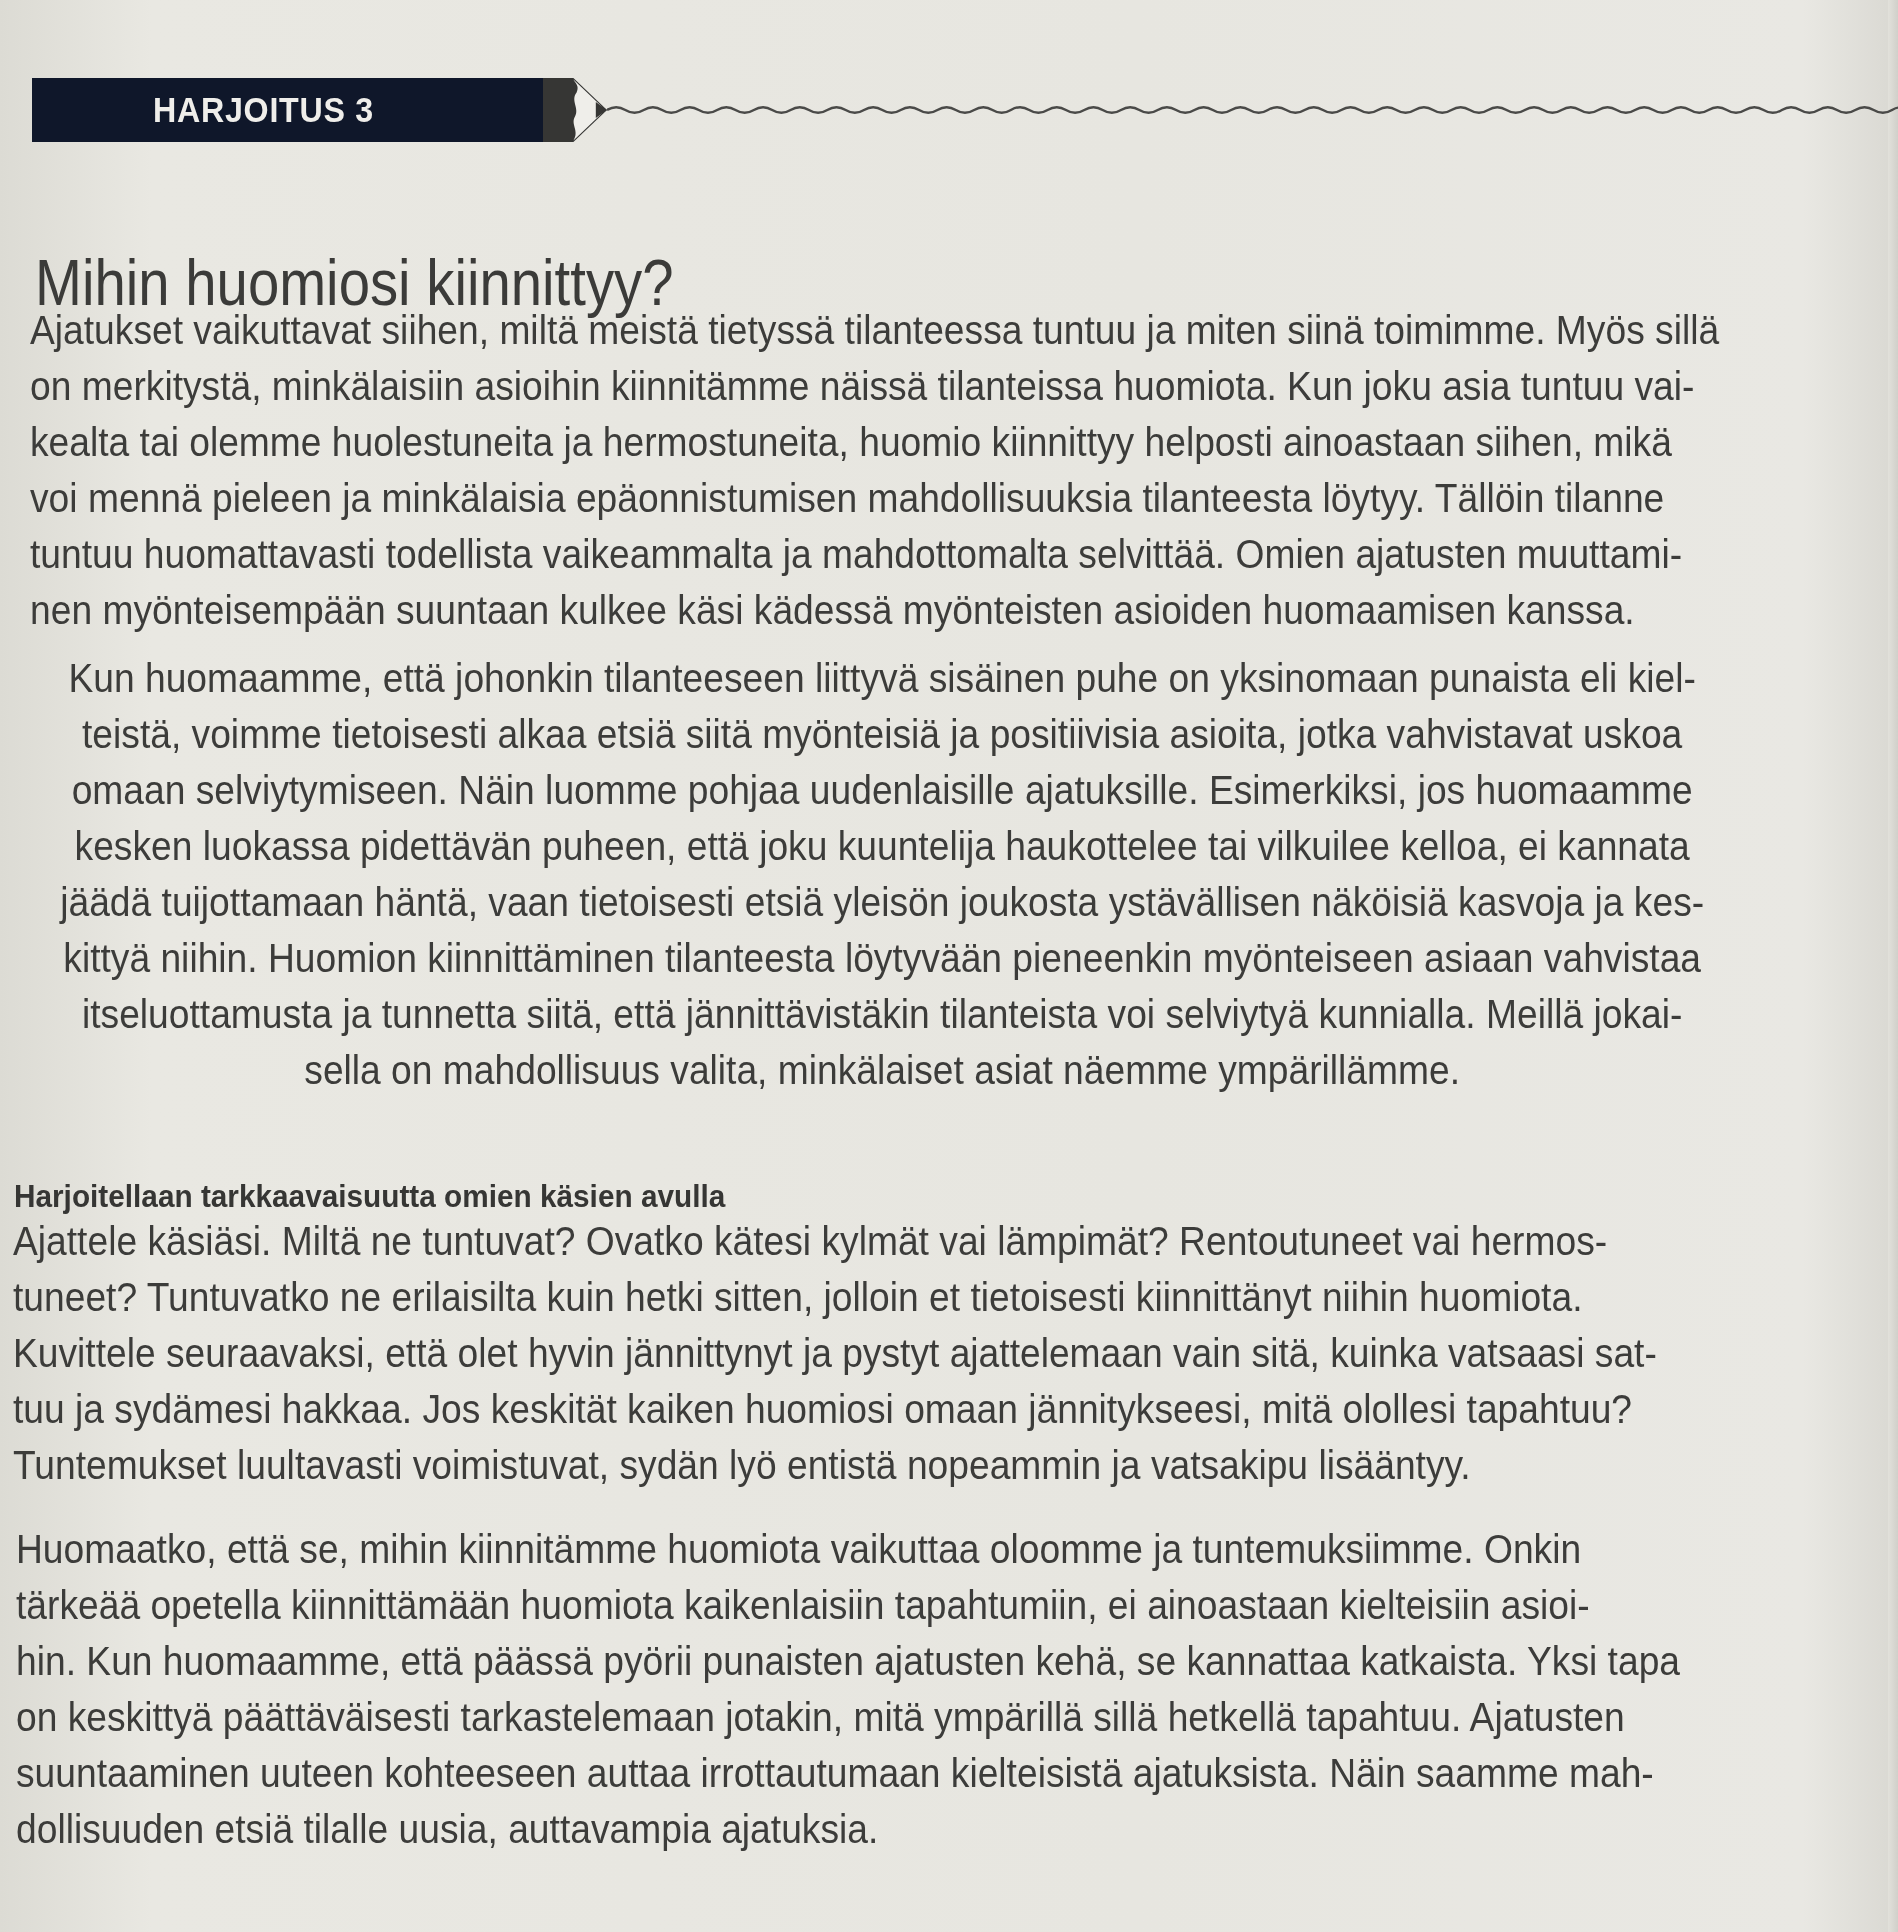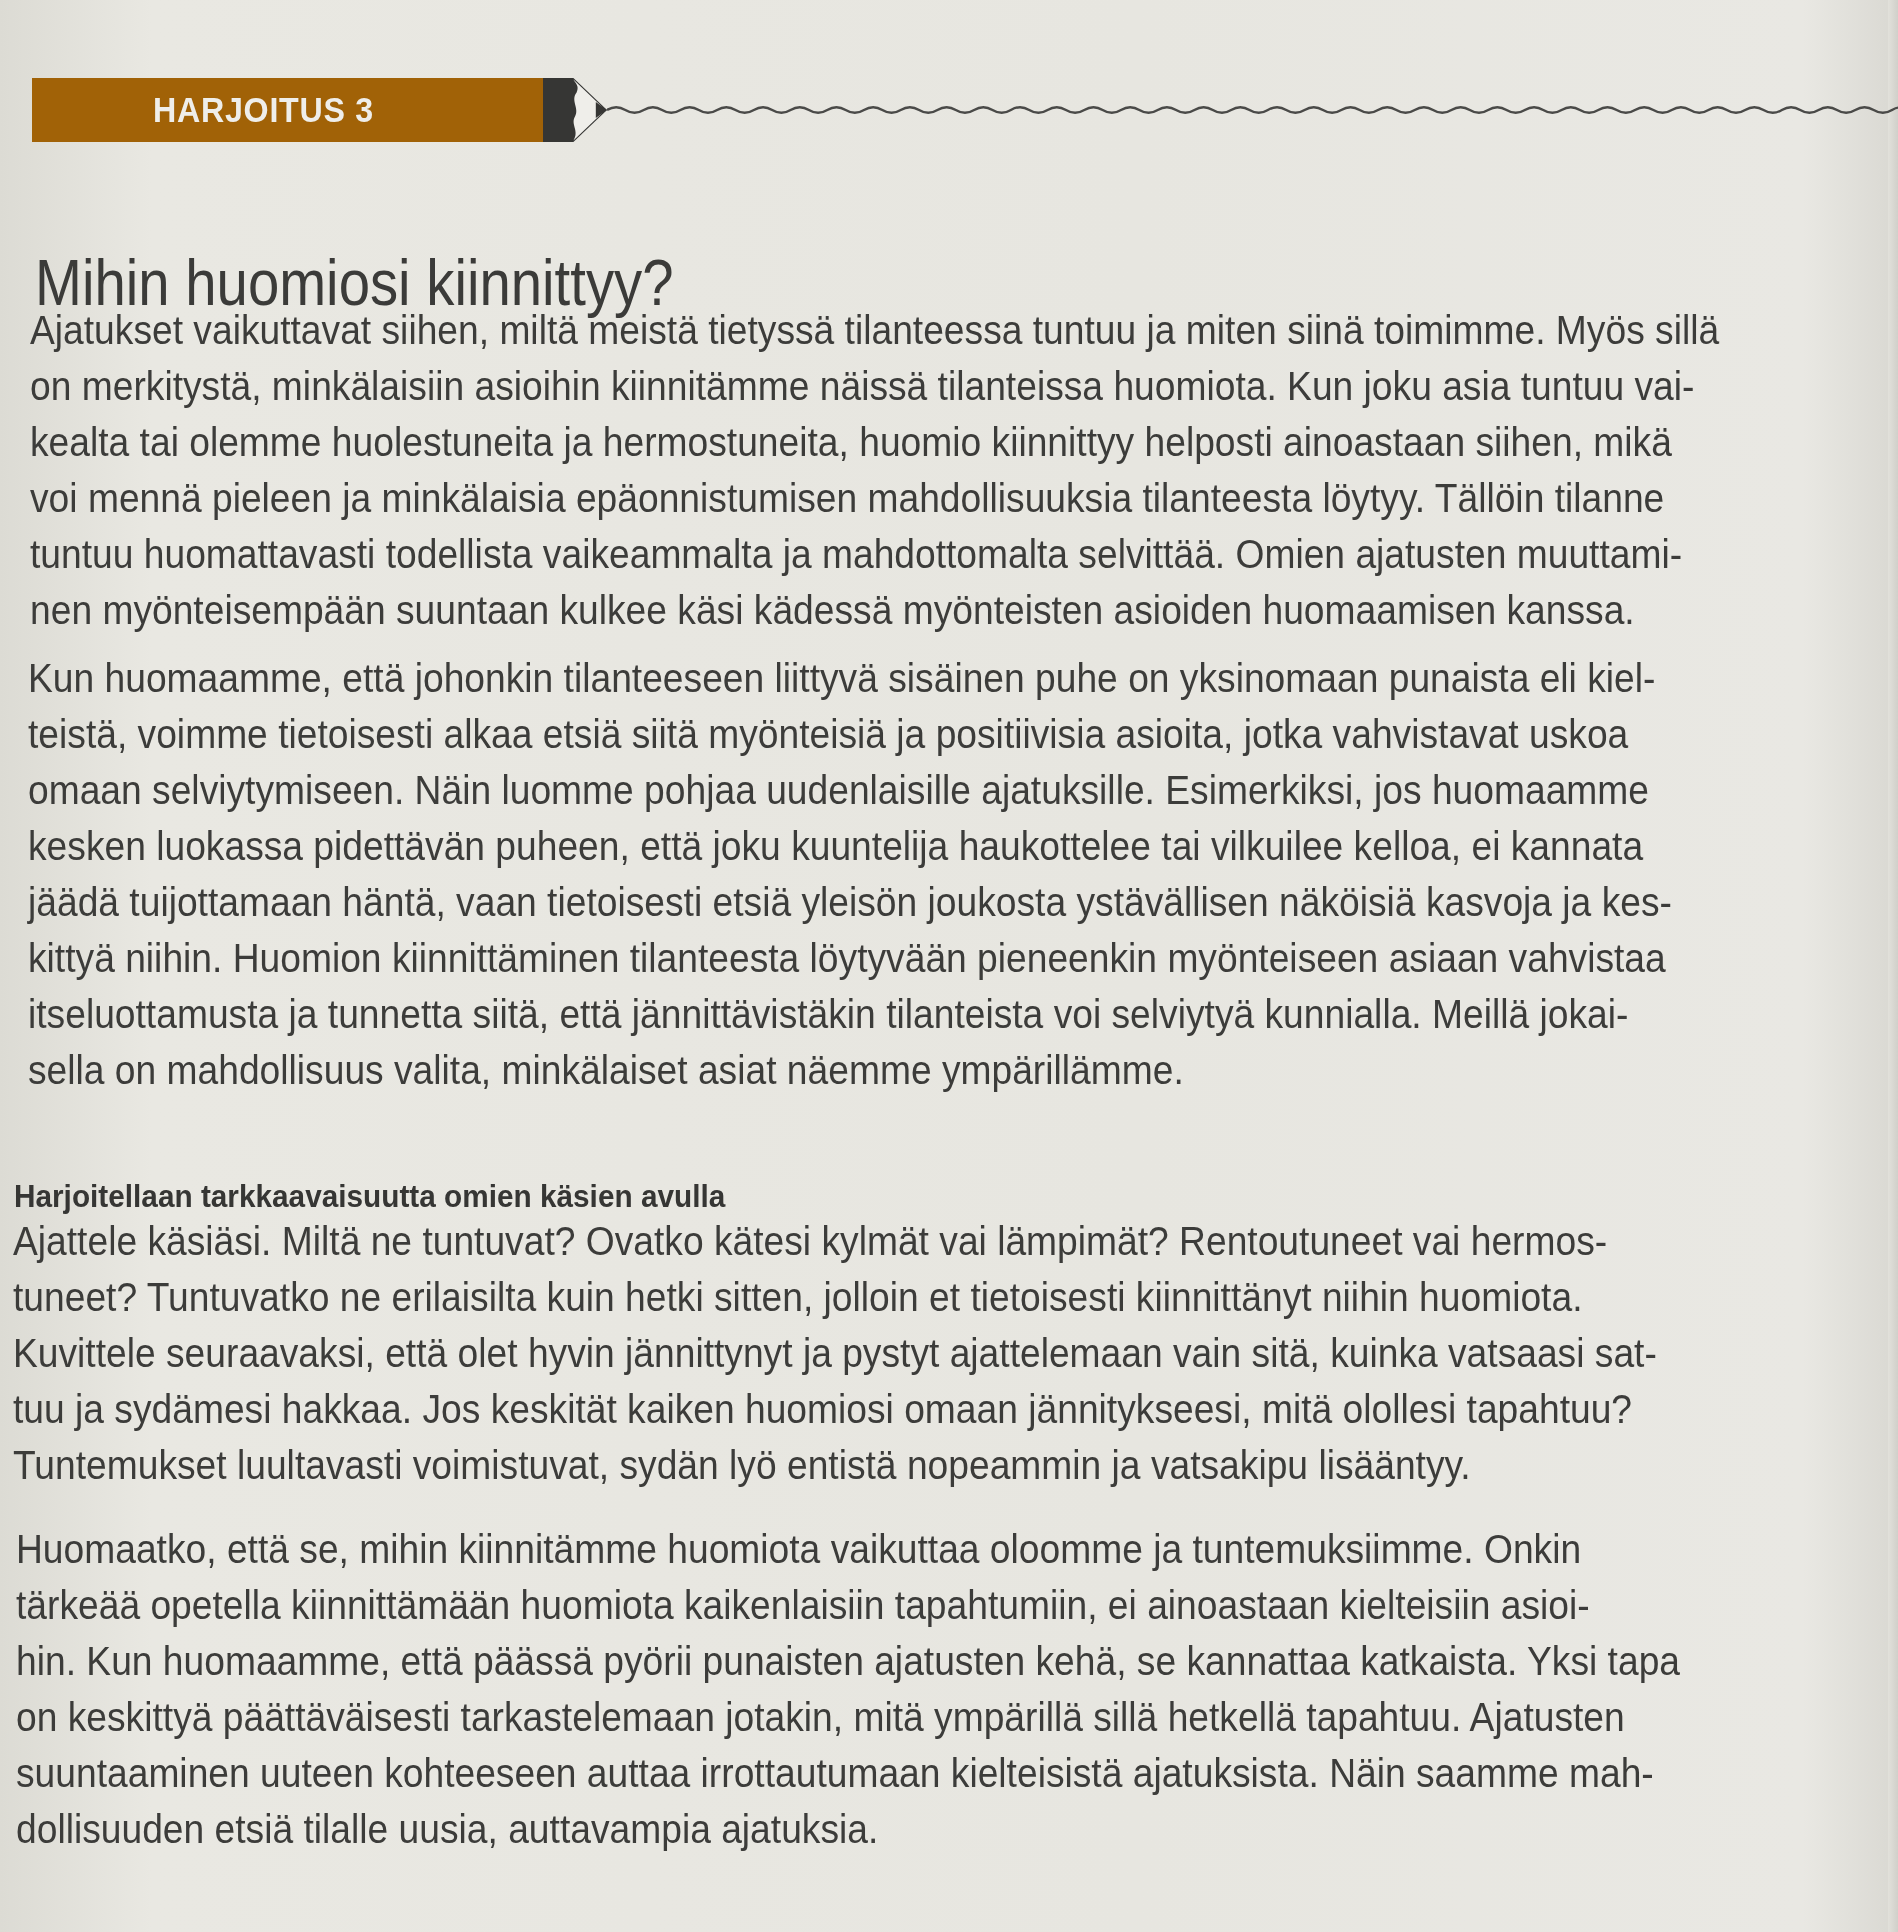--- a/index.html
+++ b/index.html
@@ -30,21 +30,21 @@
       top: 78px;
       height: 64px;
       width: 1867px;
     }
     .banner-label-box {
       position: absolute;
       left: 0;
       top: 0;
       width: 511px;
       height: 64px;
-      background: #a16207;
+      background: #0f172a;
       padding-left: 24px;
     }
     .banner-label {
       position: absolute;
       left: 121px;
       top: 12.8px;
       color: #efeeea;
       font-weight: bold;
       font-size: 35px;
       letter-spacing: 0.8px;
@@ -82,21 +82,21 @@
       line-height: 56px;
       color: #3c3c3a;
     }
     .para .line {
       display: block;
       white-space: nowrap;
       transform: scaleX(0.93);
       transform-origin: left center;
     }
     .p1 { top: 302px; left: 30px; }
-    .p2 { top: 650px; left: 28px; }
+    .p2 { top: 650px; left: 14px; text-align: center; }
     .subheading {
       position: absolute;
       left: 14.4px;
       top: 1147px;
       font-size: 32px;
       line-height: 45px;
       font-weight: bold;
       color: #363634;
       white-space: nowrap;
       transform: scaleX(0.93);

